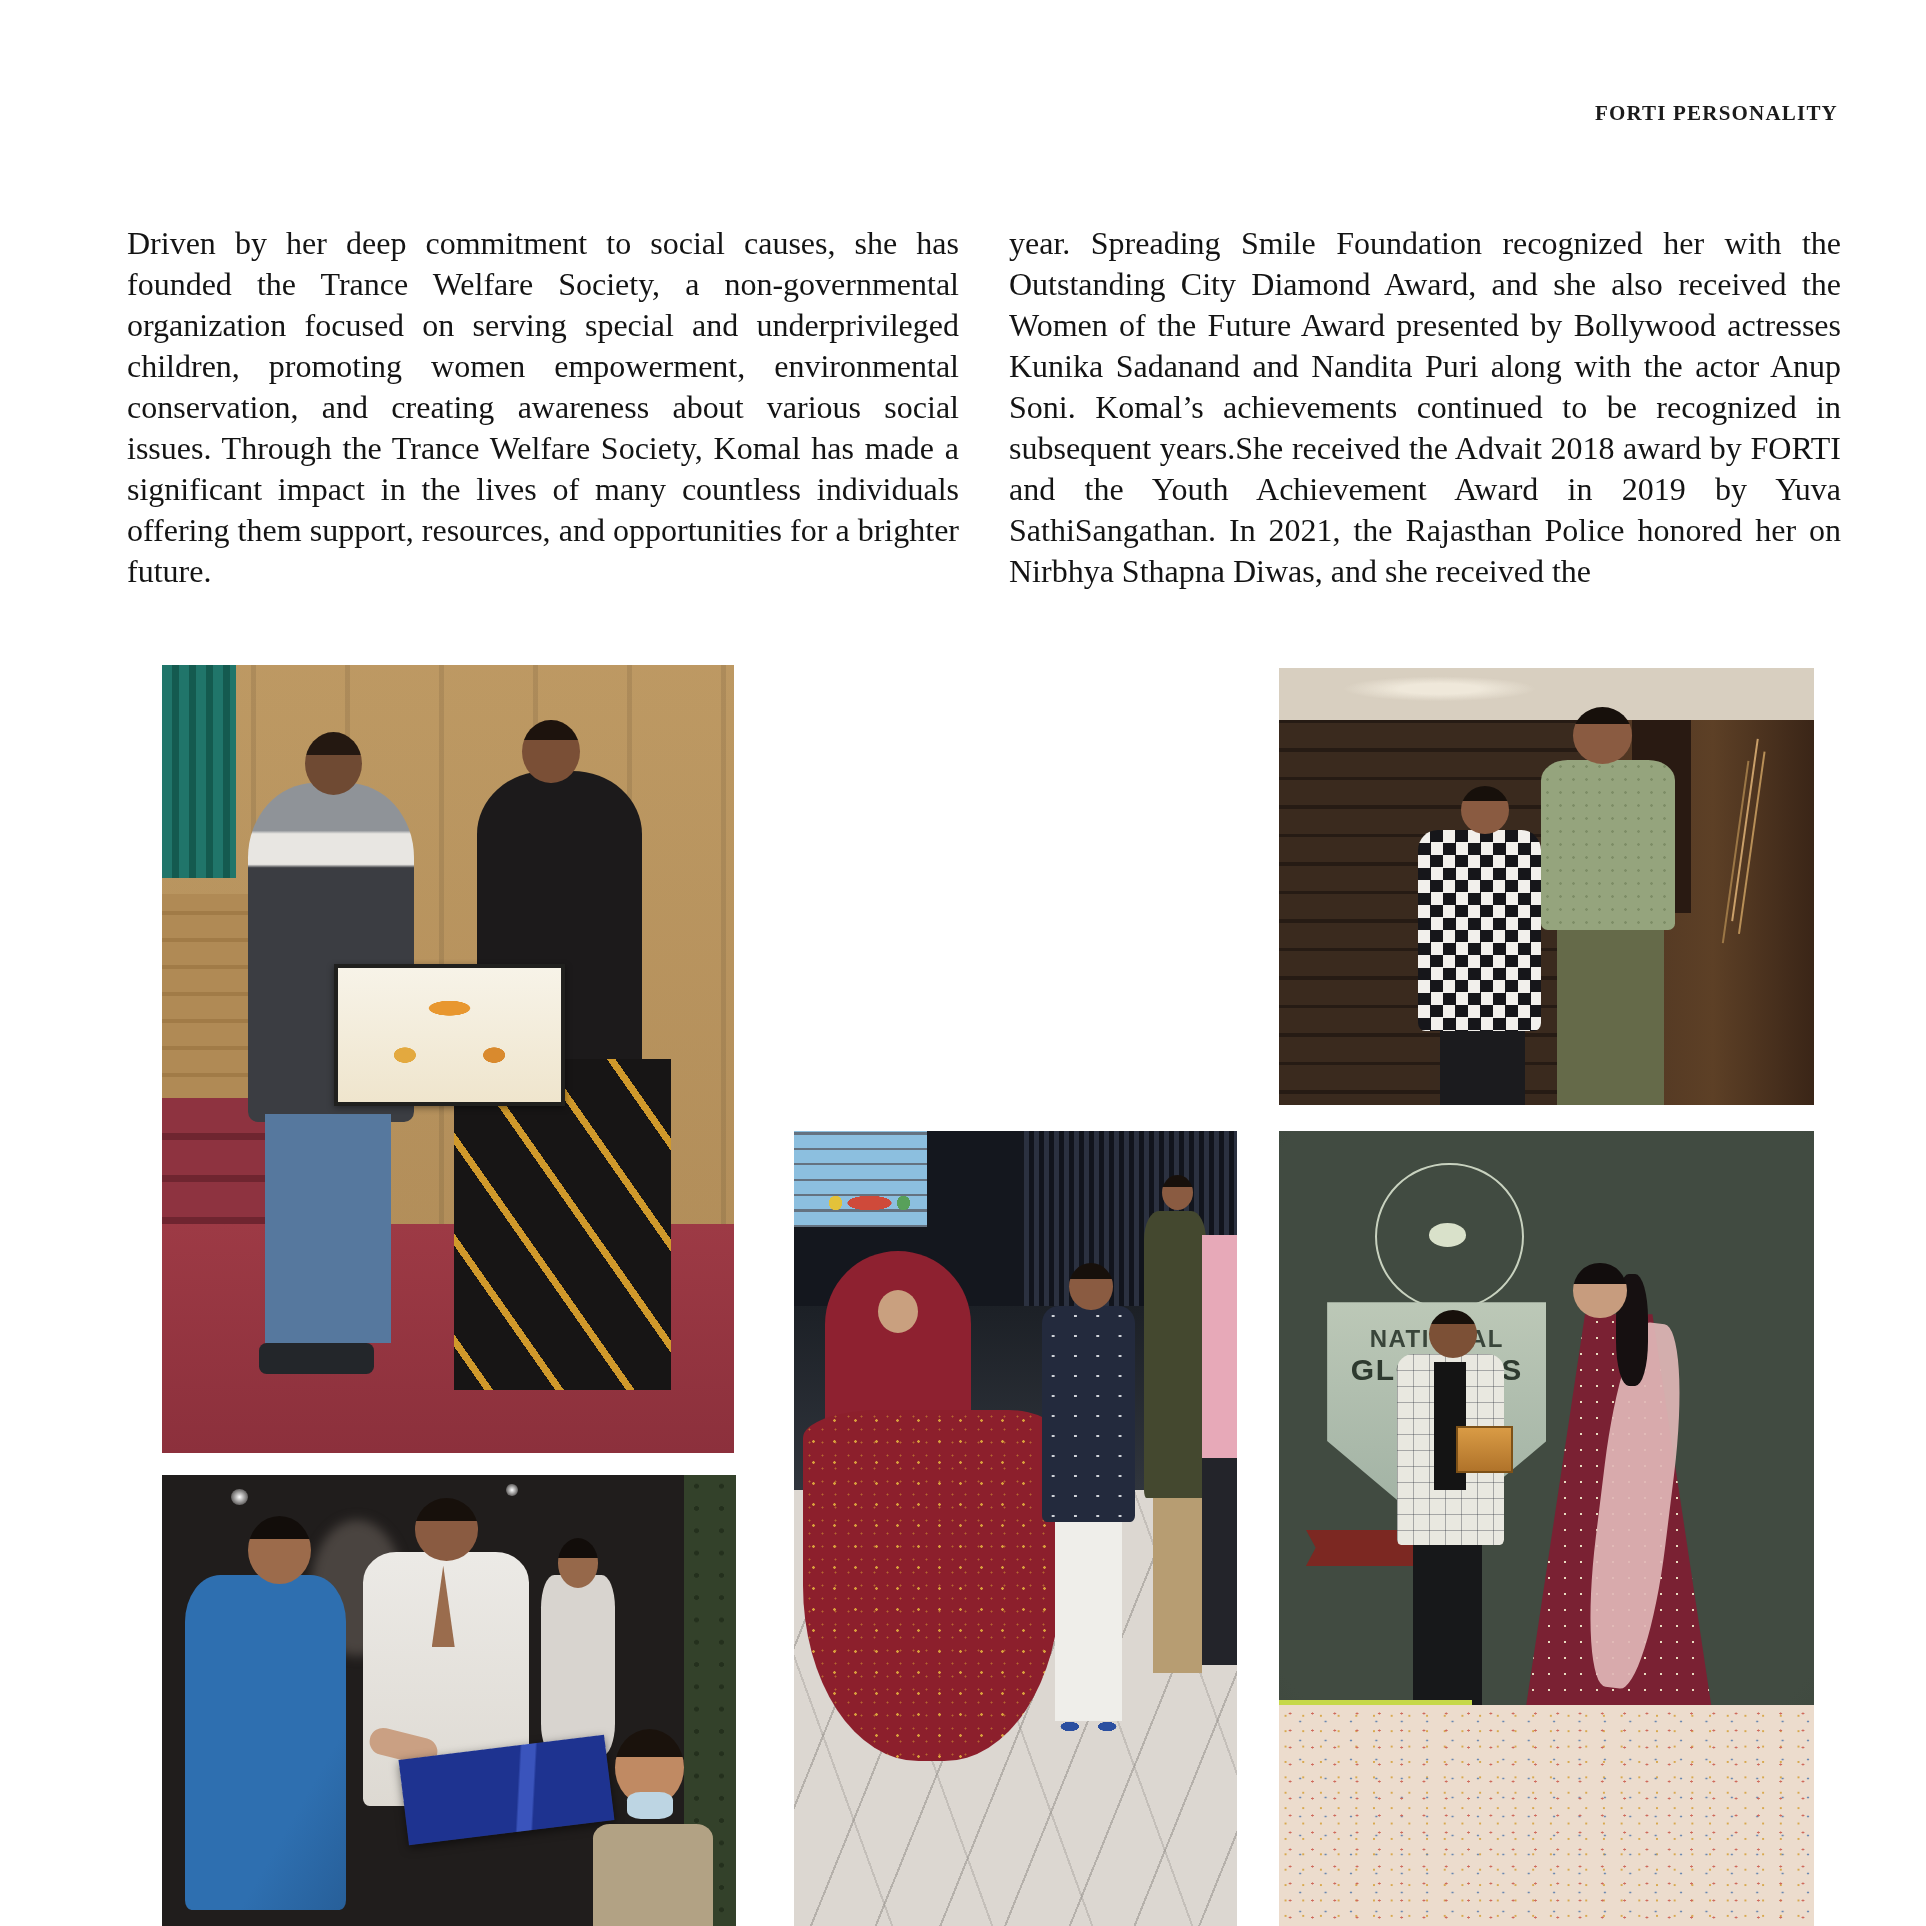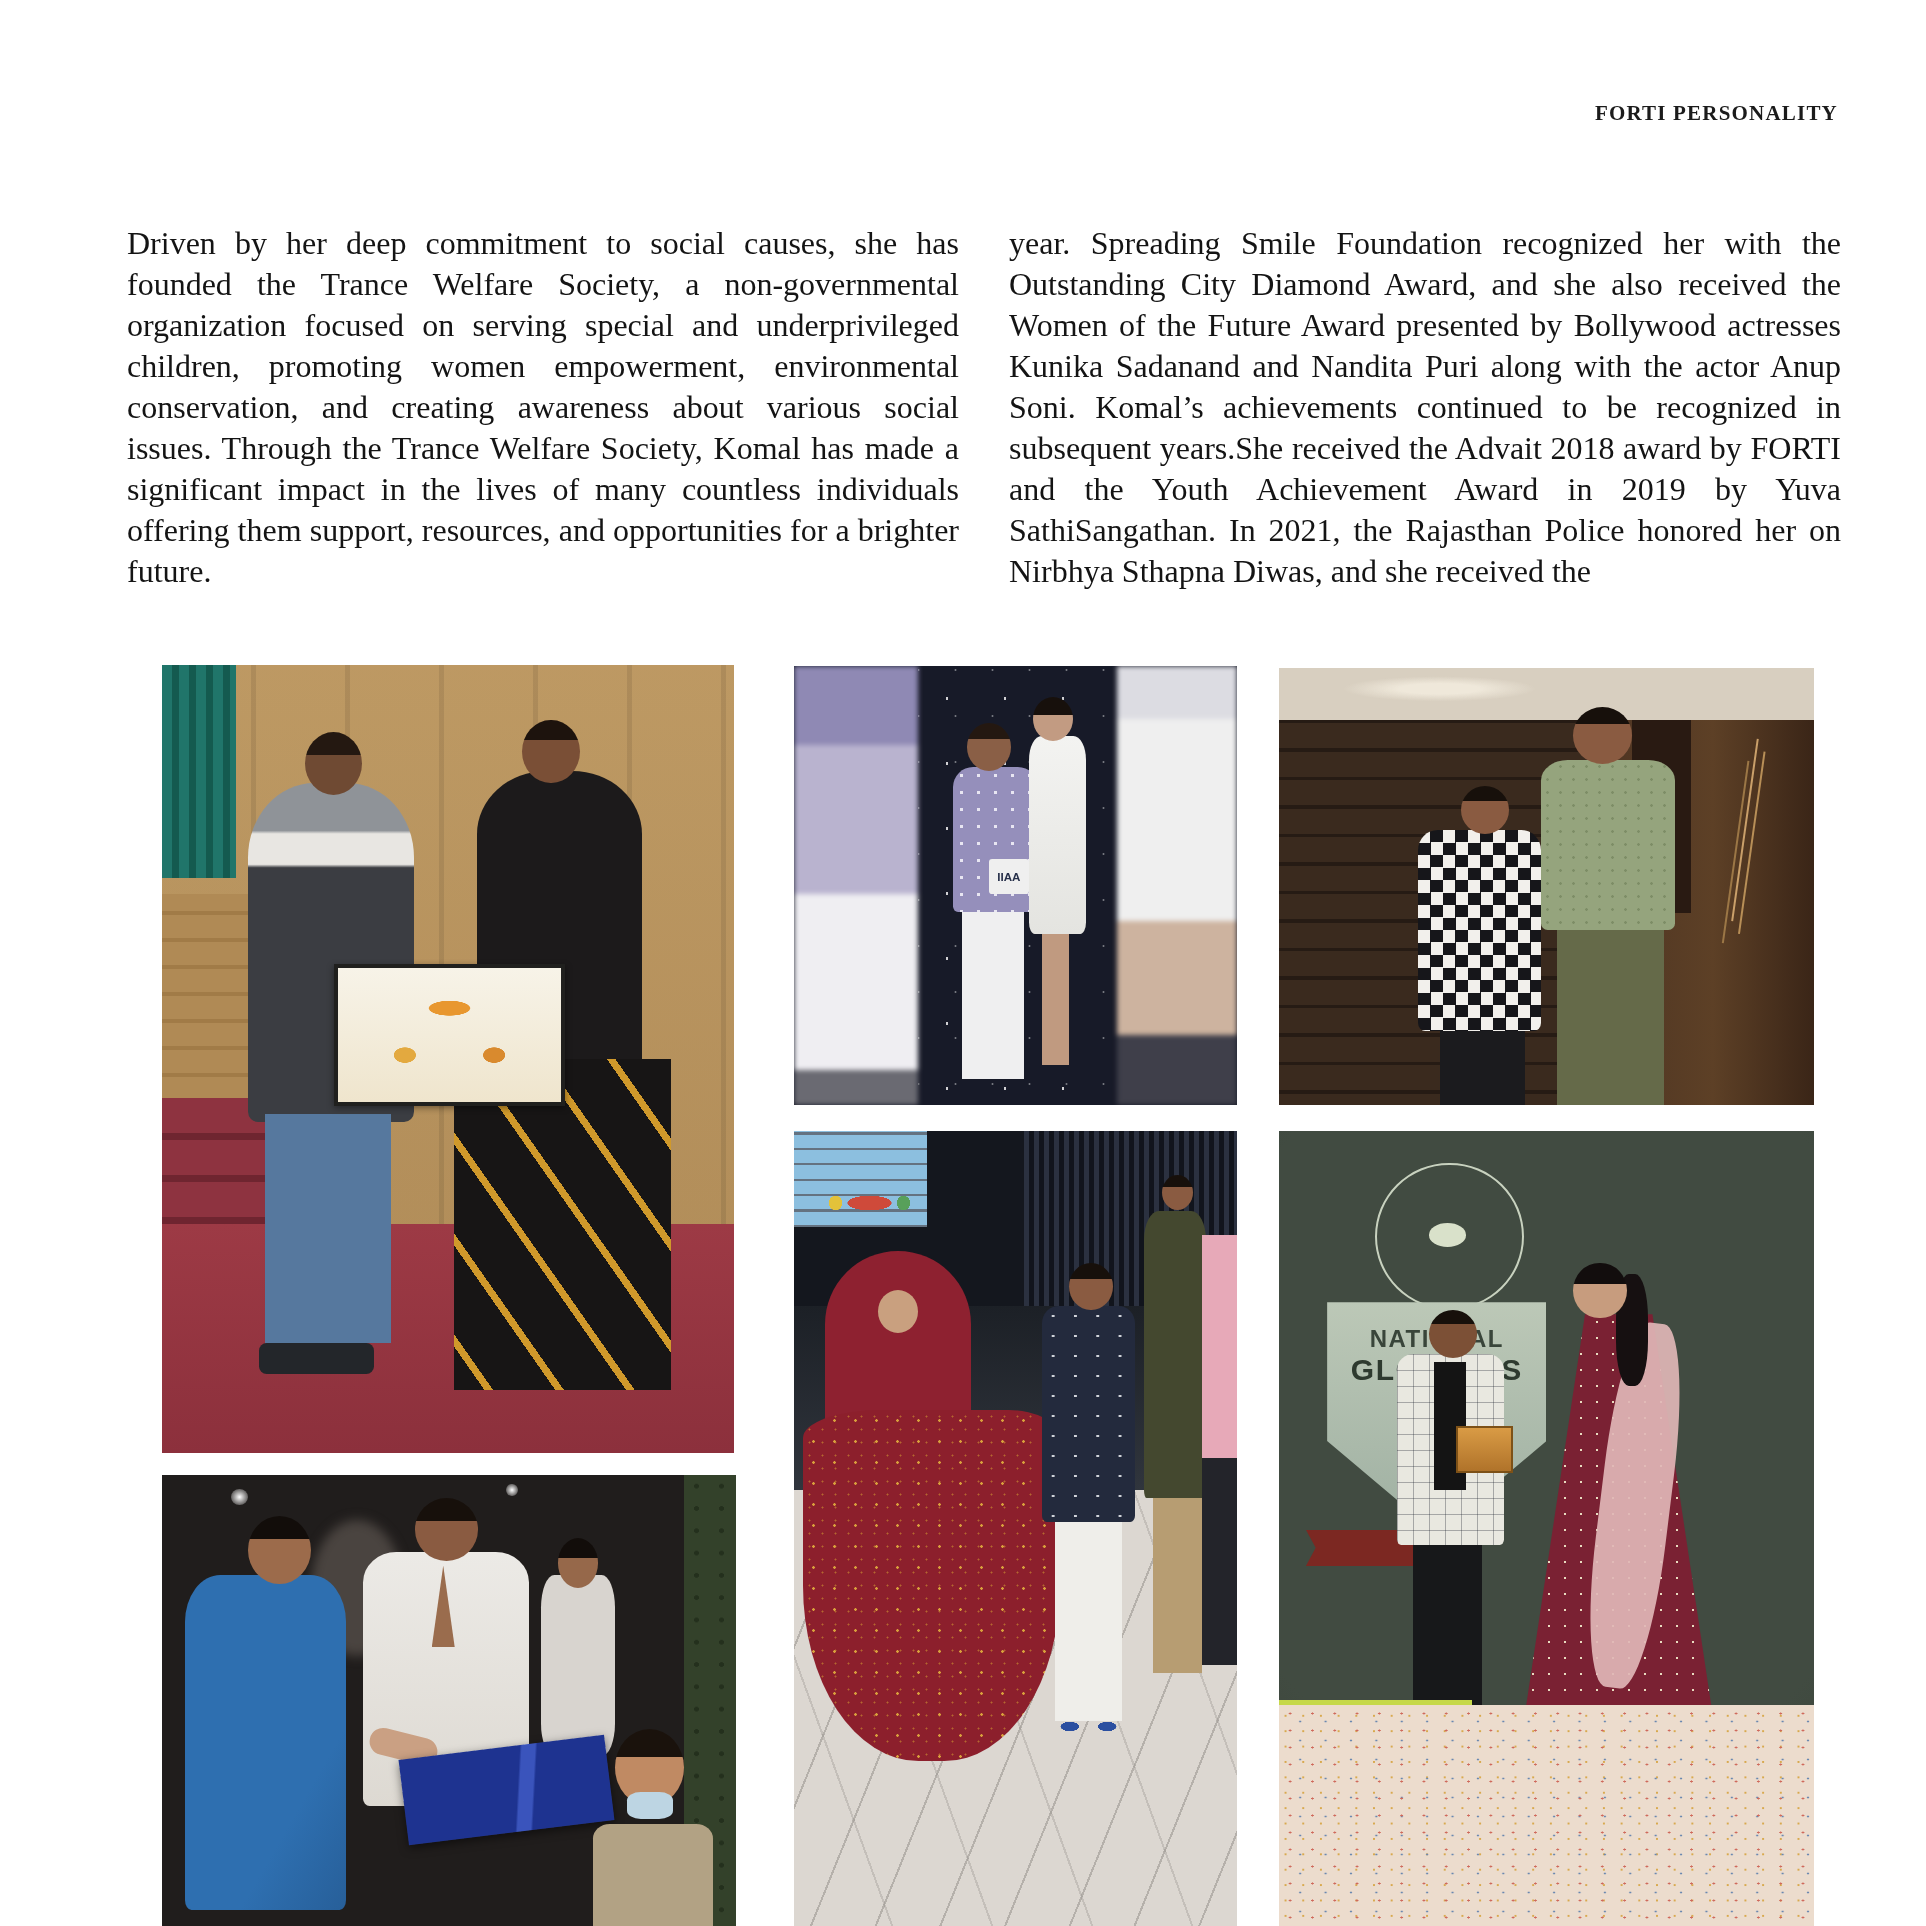--- a/index.html
+++ b/index.html
@@ -179,34 +179,20 @@
     <div class="p1-a-body"></div>
     <div class="p1-a-head"></div>
     <div class="p1-a-jeans"></div>
     <div class="p1-a-shoes"></div>
     <div class="p1-b-body"></div>
     <div class="p1-b-skirt"></div>
     <div class="p1-b-head"></div>
     <div class="p1-frame"></div>
   </div>
 
-  <div class="ph p2" aria-label="Award night photo of a woman in a lavender floral shirt holding an IIAA trophy beside a celebrity in a white dress against a dark sparkling backdrop">
-    <div class="p2-center"></div>
-    <div class="p2-left"></div>
-    <div class="p2-right"></div>
-    <div class="p2-w1-shirt" style="left:36%;top:23%;width:19%;height:33%;"></div>
-    <div class="p2-w1-pants" style="left:38%;top:56%;width:14%;height:38%;"></div>
-    <div class="p2-w1-head" style="left:39%;top:13%;width:10%;height:11%;"></div>
-    <div class="p2-w2-dress" style="left:53%;top:16%;width:13%;height:45%;"></div>
-    <div class="p2-w2-legs" style="left:56%;top:61%;width:6%;height:30%;"></div>
-    <div class="p2-w2-head" style="left:54%;top:7%;width:9%;height:10%;"></div>
-    <div class="p2-trophy" style="left:44%;top:44%;width:9%;height:8%;">
-      <span>IIAA</span>
-    </div>
-  </div>
 
   <div class="ph p3" aria-label="Woman in black and white checkered shirt standing with a tall actor in a green knit polo and olive trousers in a dark wood-panelled room">
     <div class="p3-ceiling"></div>
     <div class="p3-wall-left"></div>
     <div class="p3-wall-right"></div>
     <div class="p3-panel"></div>
     <div class="p3-branch"></div>
     <div class="p3-m-polo"></div>
     <div class="p3-m-pants"></div>
     <div class="p3-m-head"></div>

